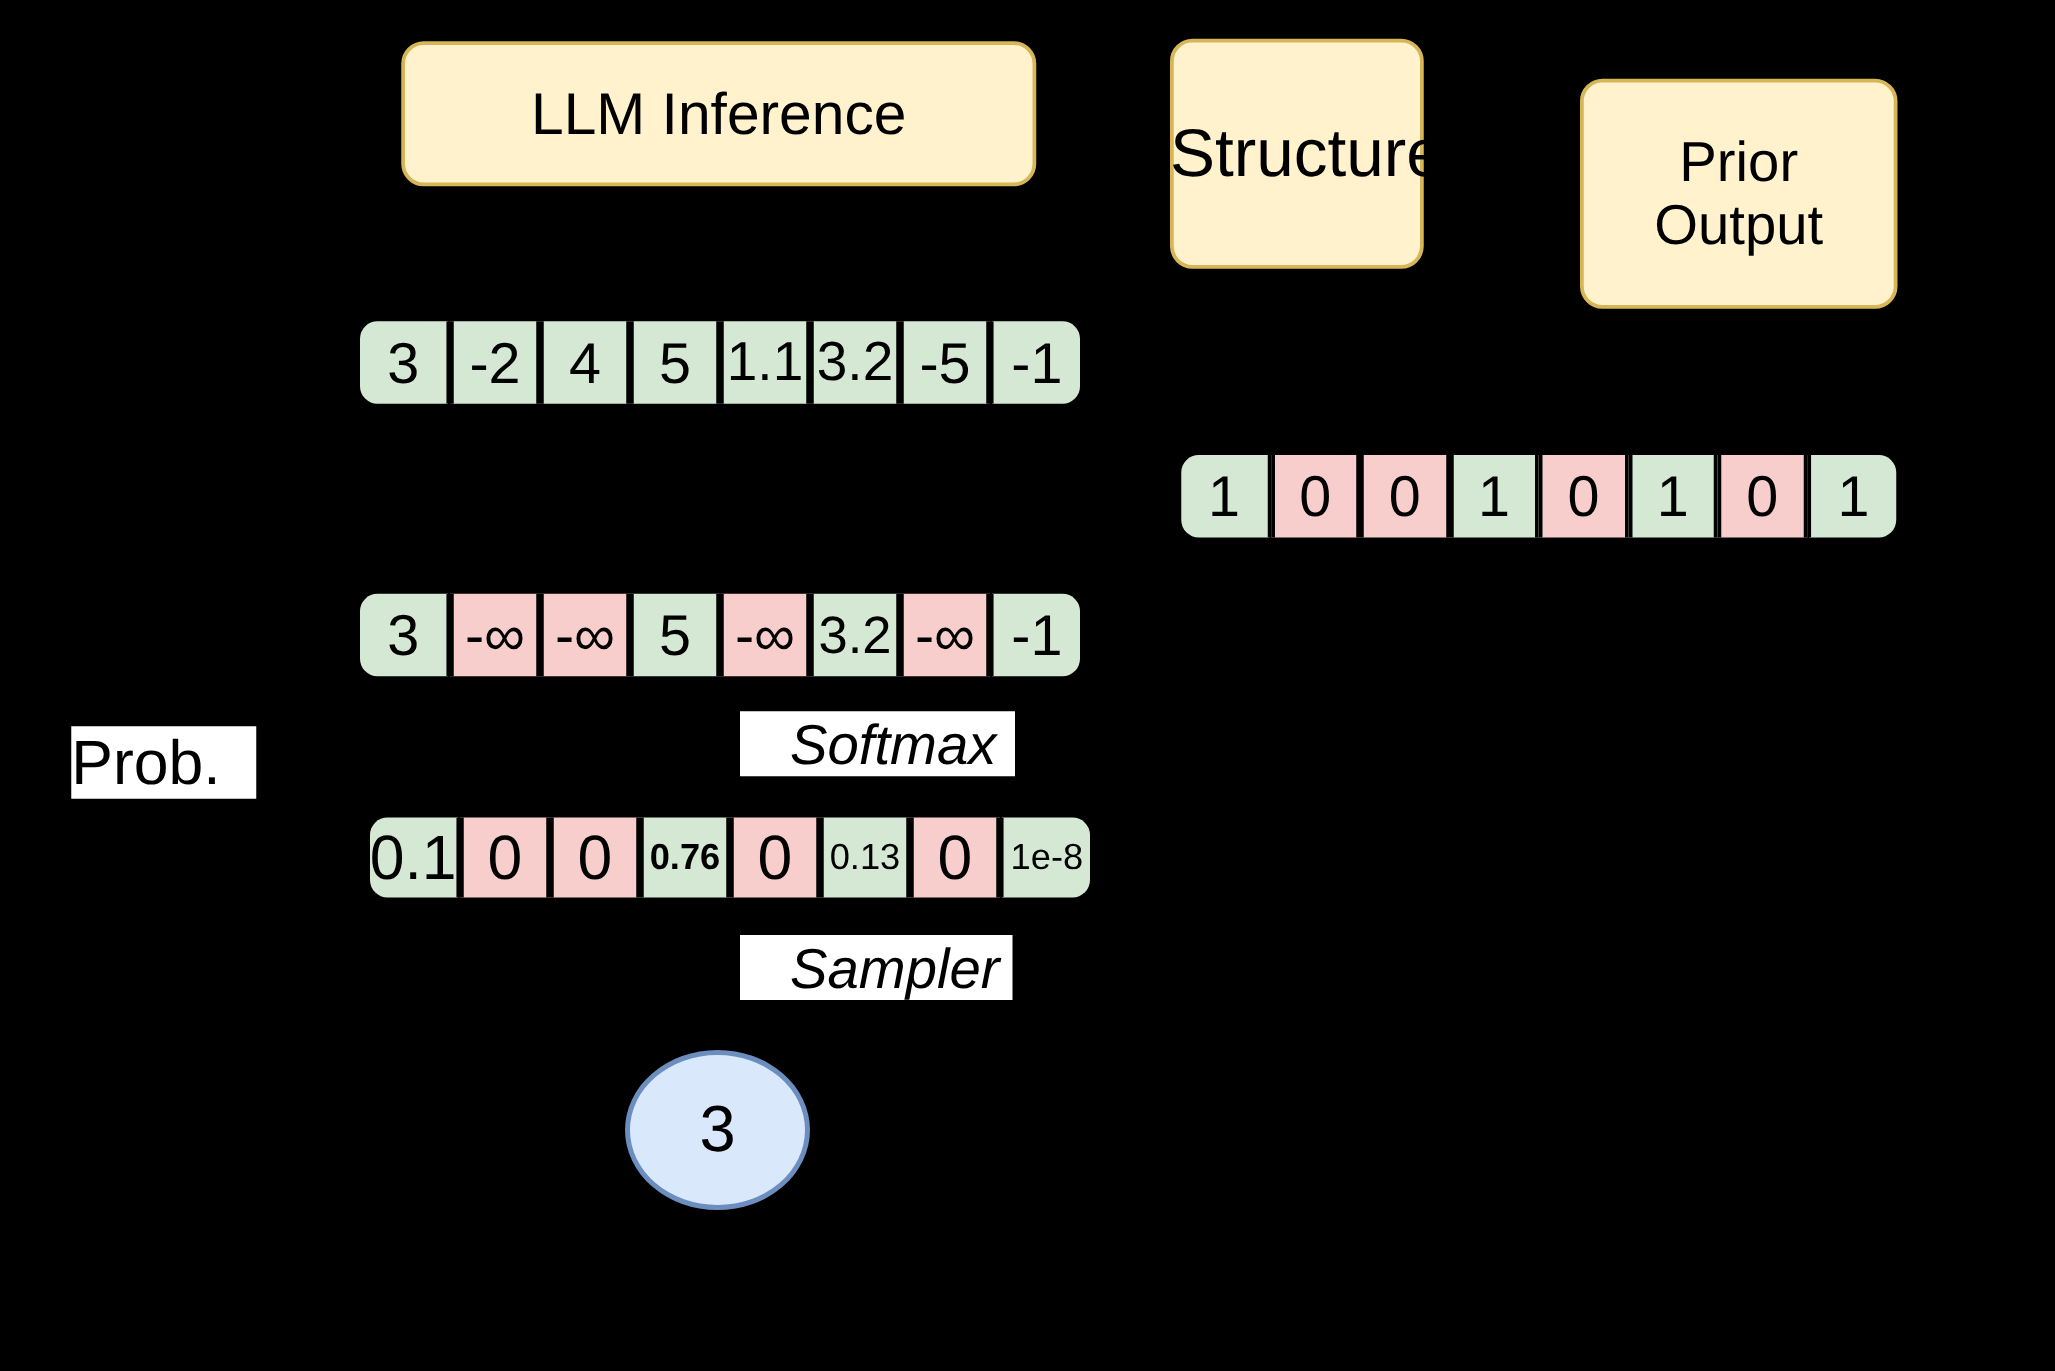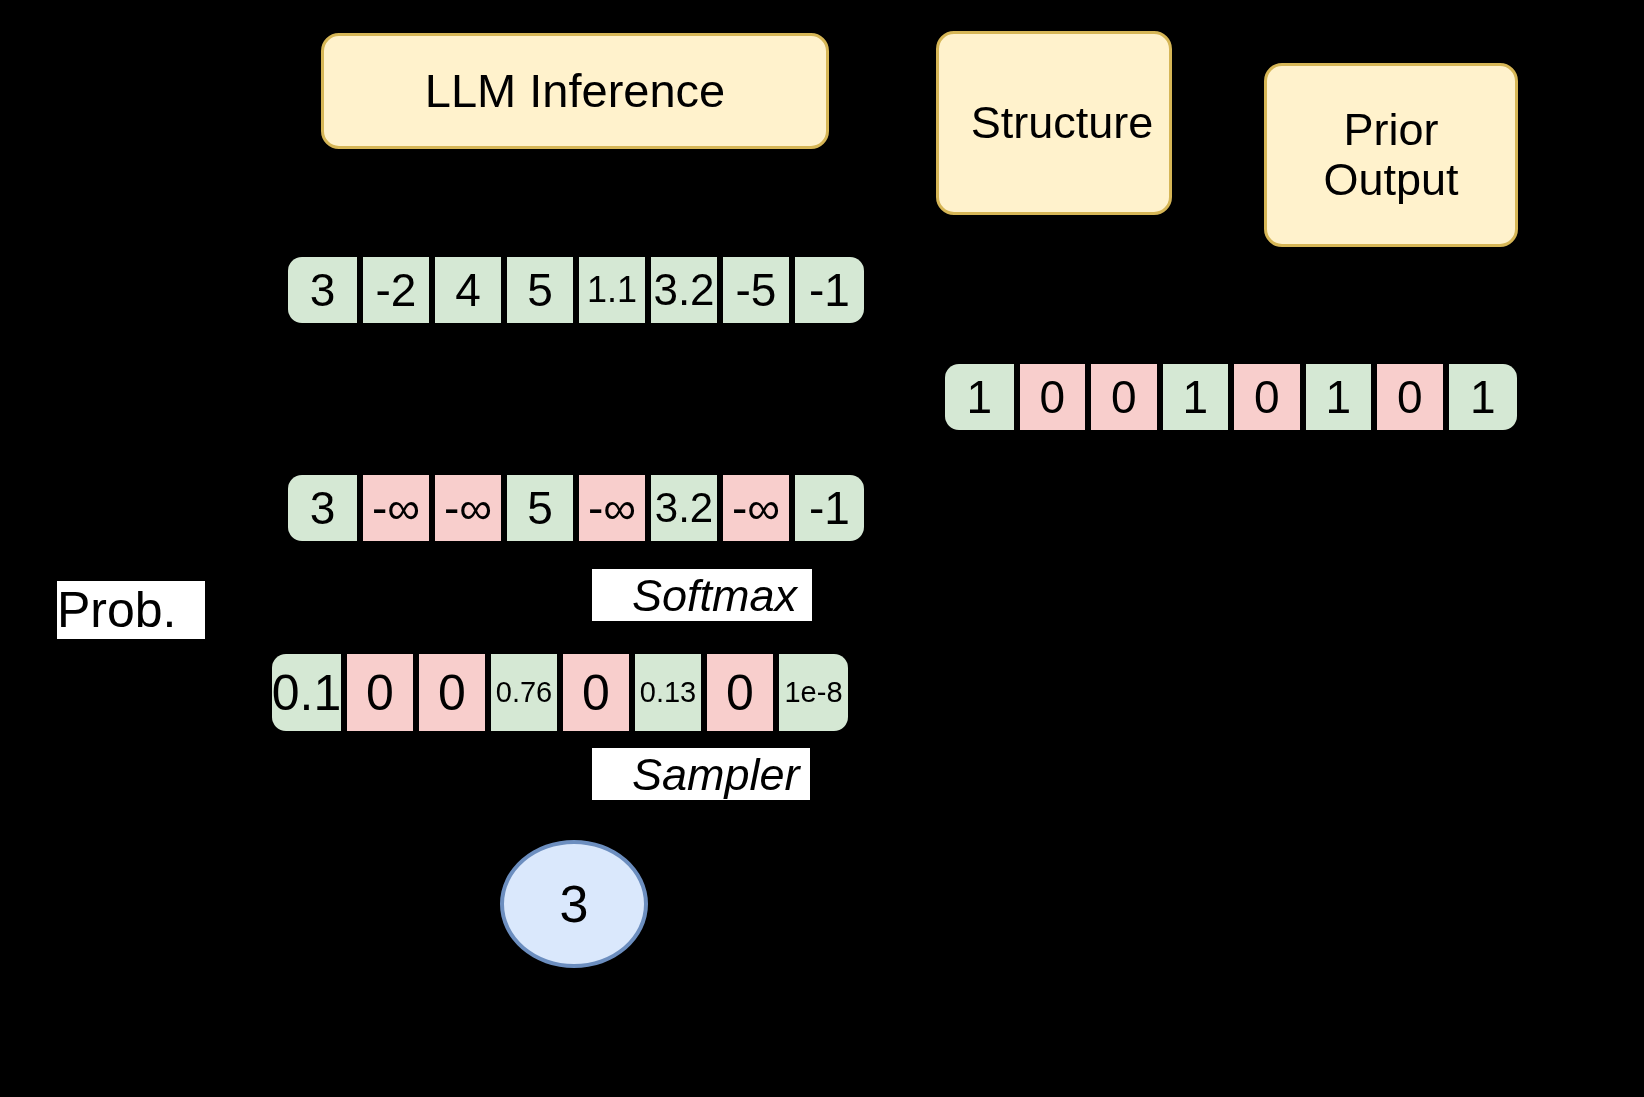--- a/index.html
+++ b/index.html
@@ -95,35 +95,35 @@
 </style>
 </head>
 <body>
 
 <div id="canvas">
 
   <div class="procbox" style="left:321px; top:33px; width:508px; height:116px; font-size:47px;align-items:center;">
     <span>LLM Inference</span>
   </div>
 
-  <div class="procbox" style="left:936px; top:31px; width:236px; height:184px; font-size:45px;padding-left:16px;">
+  <div class="procbox" style="left:936px; top:31px; width:203px; height:184px; font-size:54px;padding-left:16px;">
     <span>Structure</span>
   </div>
 
   <div class="procbox" style="left:1264px; top:31px; width:254px; height:184px; font-size:45px; flex-direction:column;margin-top:32px;">
     <span>Prior</span>
     <span>Output</span>
   </div>
 
   <div class="vecrow" id="logits-row" style="left:288px; top:257px; height:66px;">
       <div class="cell green" style="width: 72px; font-size: 46px;">3</div>
       <div class="cell green" style="width: 72px; font-size: 46px;">-2</div>
       <div class="cell green" style="width: 72px; font-size: 46px;">4</div>
       <div class="cell green" style="width: 72px; font-size: 46px;">5</div>
-      <div class="cell green" style="width: 72px; font-size: 36px;">1.1</div>
+      <div class="cell green" style="width: 72px; font-size: 44px;">1.1</div>
       <div class="cell green" style="width: 72px; font-size: 44px;">3.2</div>
       <div class="cell green" style="width: 72px; font-size: 46px;">-5</div>
       <div class="cell green" style="width: 72px; font-size: 46px;">-1</div>
     </div>
 
   <div class="vecrow" id="mask-row" style="left:945px; top:364px; height:66px;">
       <div class="cell green" style="width: 71.5px; font-size: 46px;">1</div>
       <div class="cell pink" style="width: 71.5px; font-size: 46px;">0</div>
       <div class="cell pink" style="width: 71.5px; font-size: 46px;">0</div>
       <div class="cell green" style="width: 71.5px; font-size: 46px;">1</div>
@@ -145,25 +145,25 @@
     </div>
 
   <div class="chip italic" style="left:592px; top:569px; width:180px; height:52px; font-size:45px;">
     <span>Softmax</span>
   </div>
 
   <div class="chip" style="left:57px; top:581px; width:148px; height:58px; font-size:50px;">
     <span>Prob.</span>
   </div>
 
-  <div class="vecrow" id="prob-row" style="left:272px; top:654px; height:77px;border-radius:18px;">
+  <div class="vecrow" id="prob-row" style="left:296px; top:654px; height:64px;border-radius:18px;">
       <div class="cell green" style="width: 72px; font-size: 50px;">0.1</div>
       <div class="cell pink" style="width: 72px; font-size: 50px;">0</div>
       <div class="cell pink" style="width: 72px; font-size: 50px;">0</div>
-      <div class="cell green" style="width: 72px; font-size: 29px;">0.76</div>
+      <div class="cell green" style="width: 72px; font-size: 29px; font-weight: bold;">0.76</div>
       <div class="cell pink" style="width: 72px; font-size: 50px;">0</div>
       <div class="cell green" style="width: 72px; font-size: 29px;">0.13</div>
       <div class="cell pink" style="width: 72px; font-size: 50px;">0</div>
       <div class="cell green" style="width: 72px; font-size: 29px;">1e-8</div>
     </div>
 
   <div class="chip italic" style="left:592px; top:748px; width:178px; height:52px; font-size:45px;">
     <span>Sampler</span>
   </div>
 

